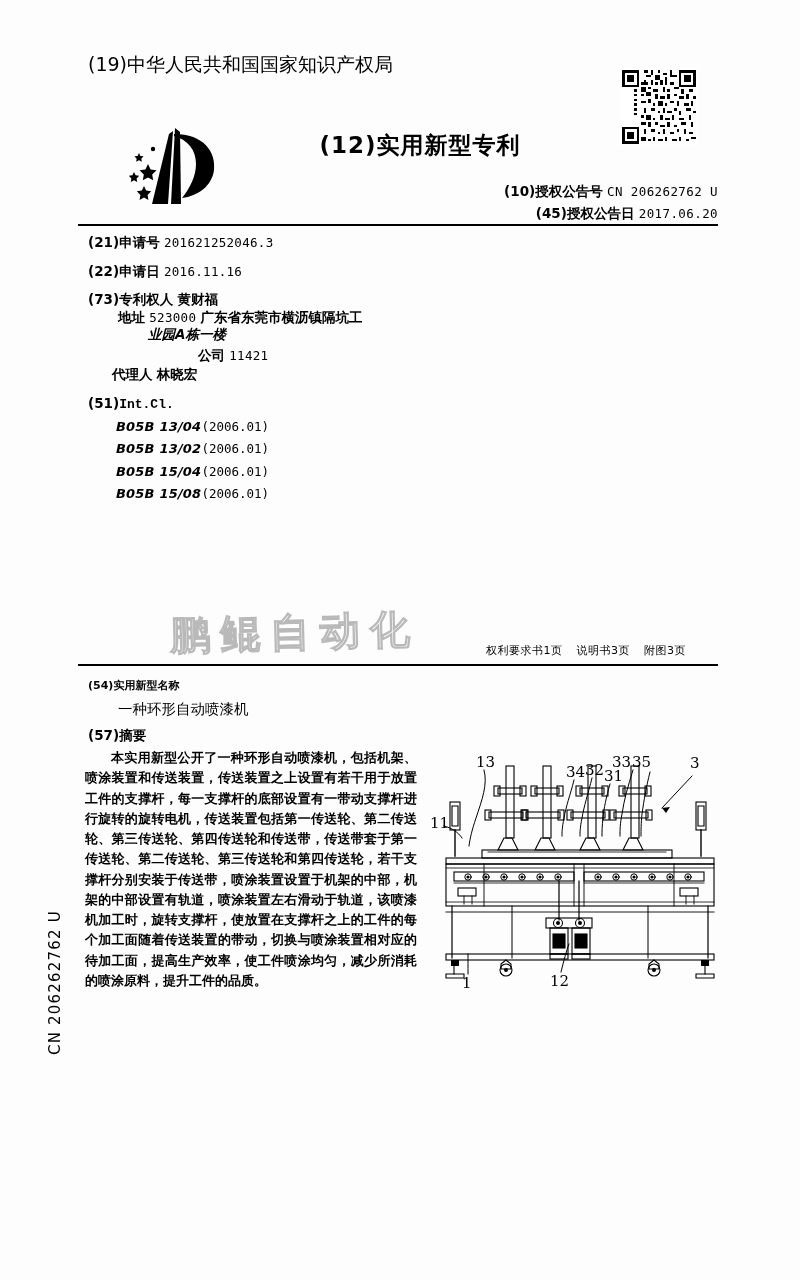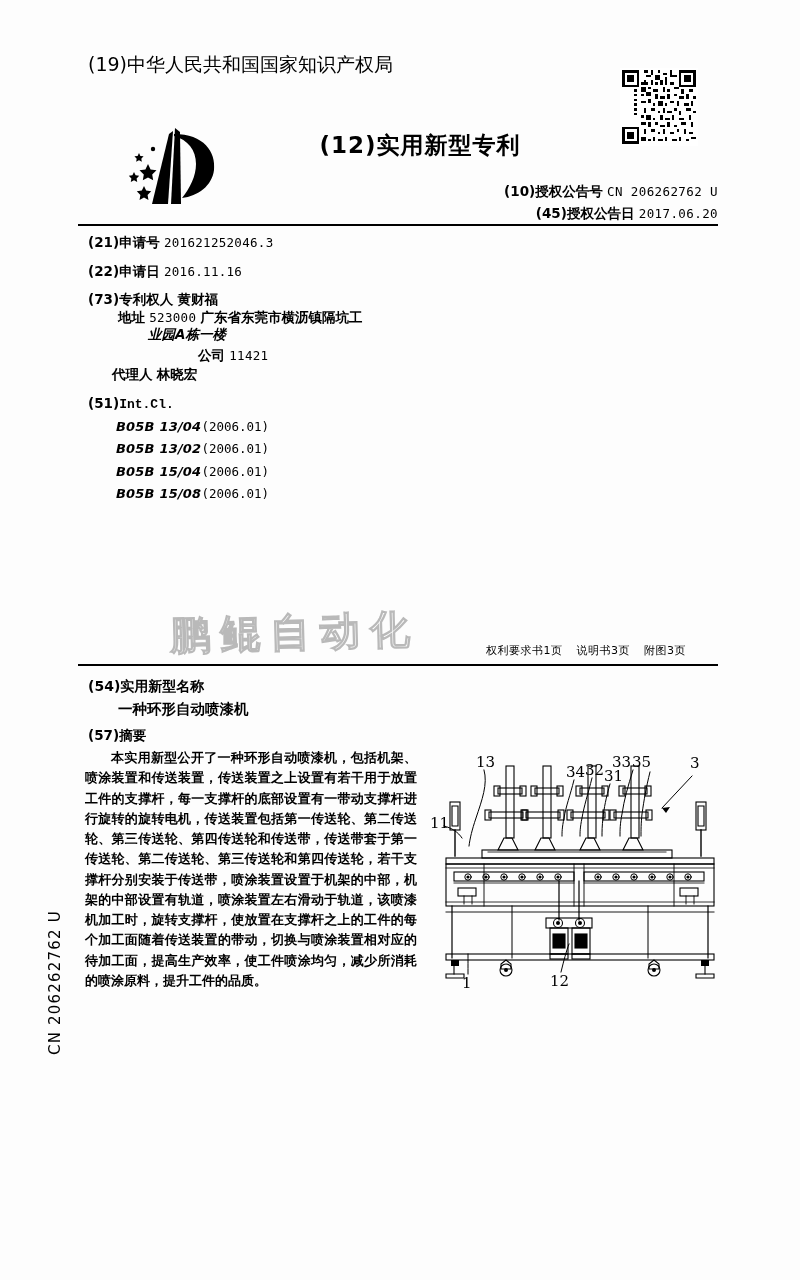--- a/index.html
+++ b/index.html
@@ -158,29 +158,29 @@
     letter-spacing: 0.5px;
     margin-left: 20px;
   }
   .pagecounts span { margin-right: 14px; }
 
   
   .sec-54 {
     position: absolute;
     left: 88px;
     top: 678px;
-    font-size: 14px;
+    font-size: 11px;
     font-weight: 700;
   }
   .title-text {
     position: absolute;
     left: 118px;
     top: 700px;
     font-size: 14.5px;
-    font-weight: 700;
+    font-weight: 400;
   }
   .sec-57 {
     position: absolute;
     left: 88px;
     top: 727px;
     font-size: 13.5px;
     font-weight: 700;
   }
   .abstract {
     position: absolute;

